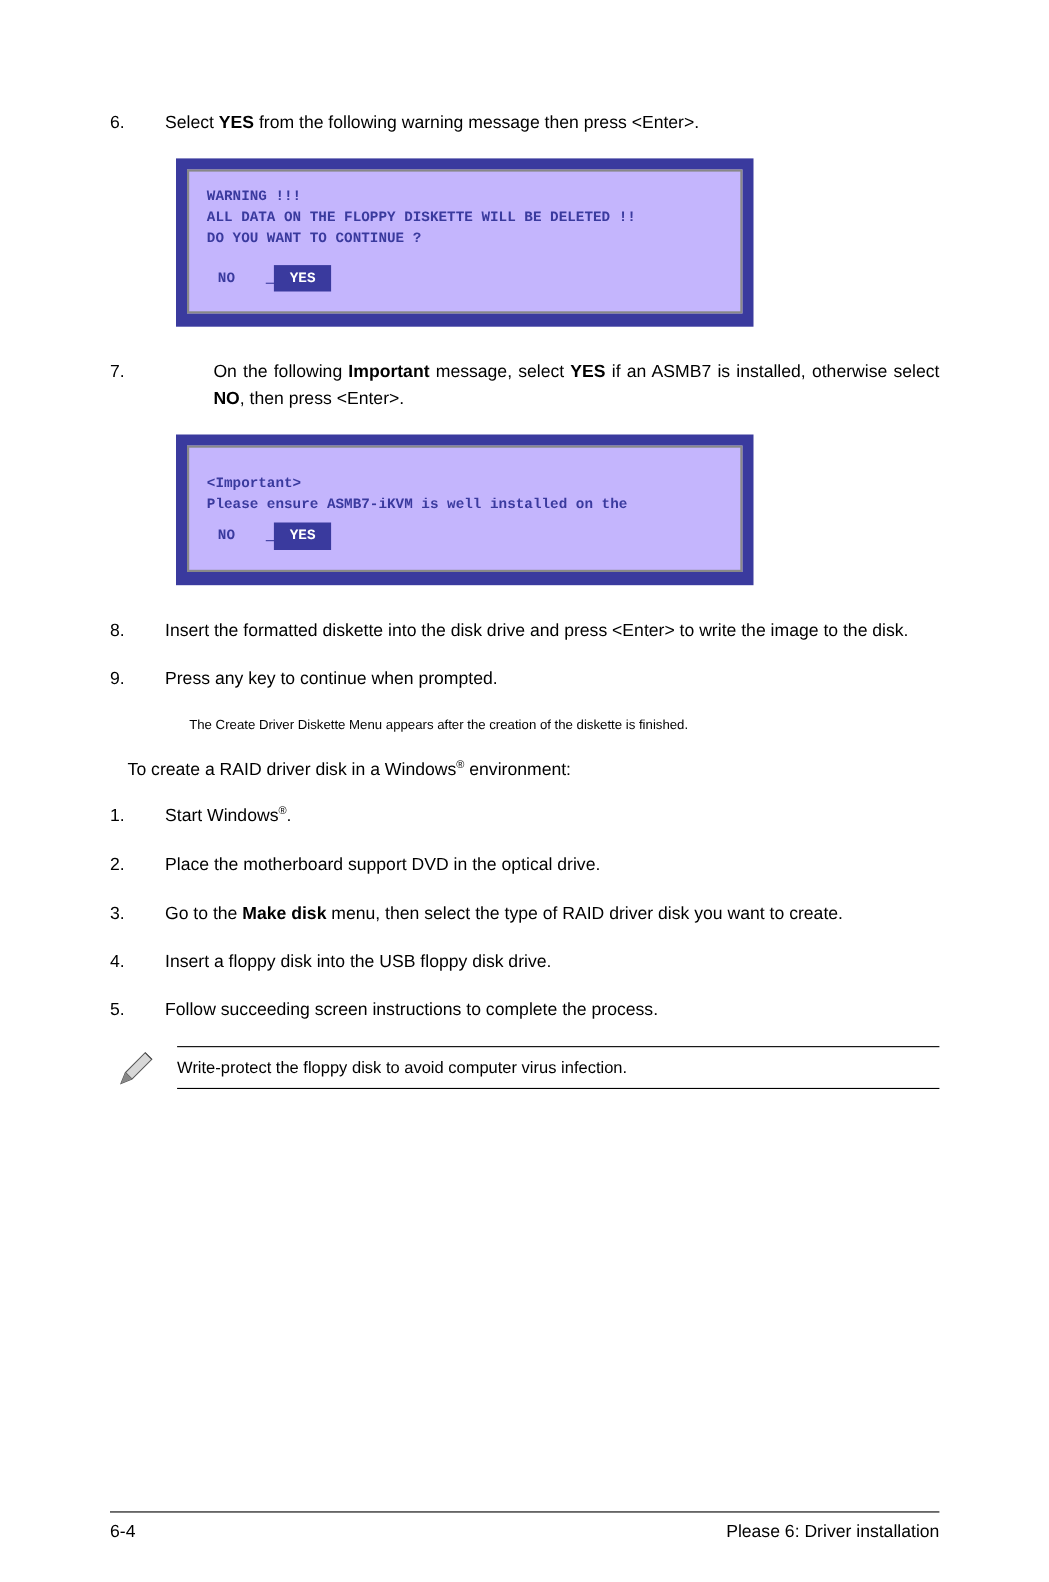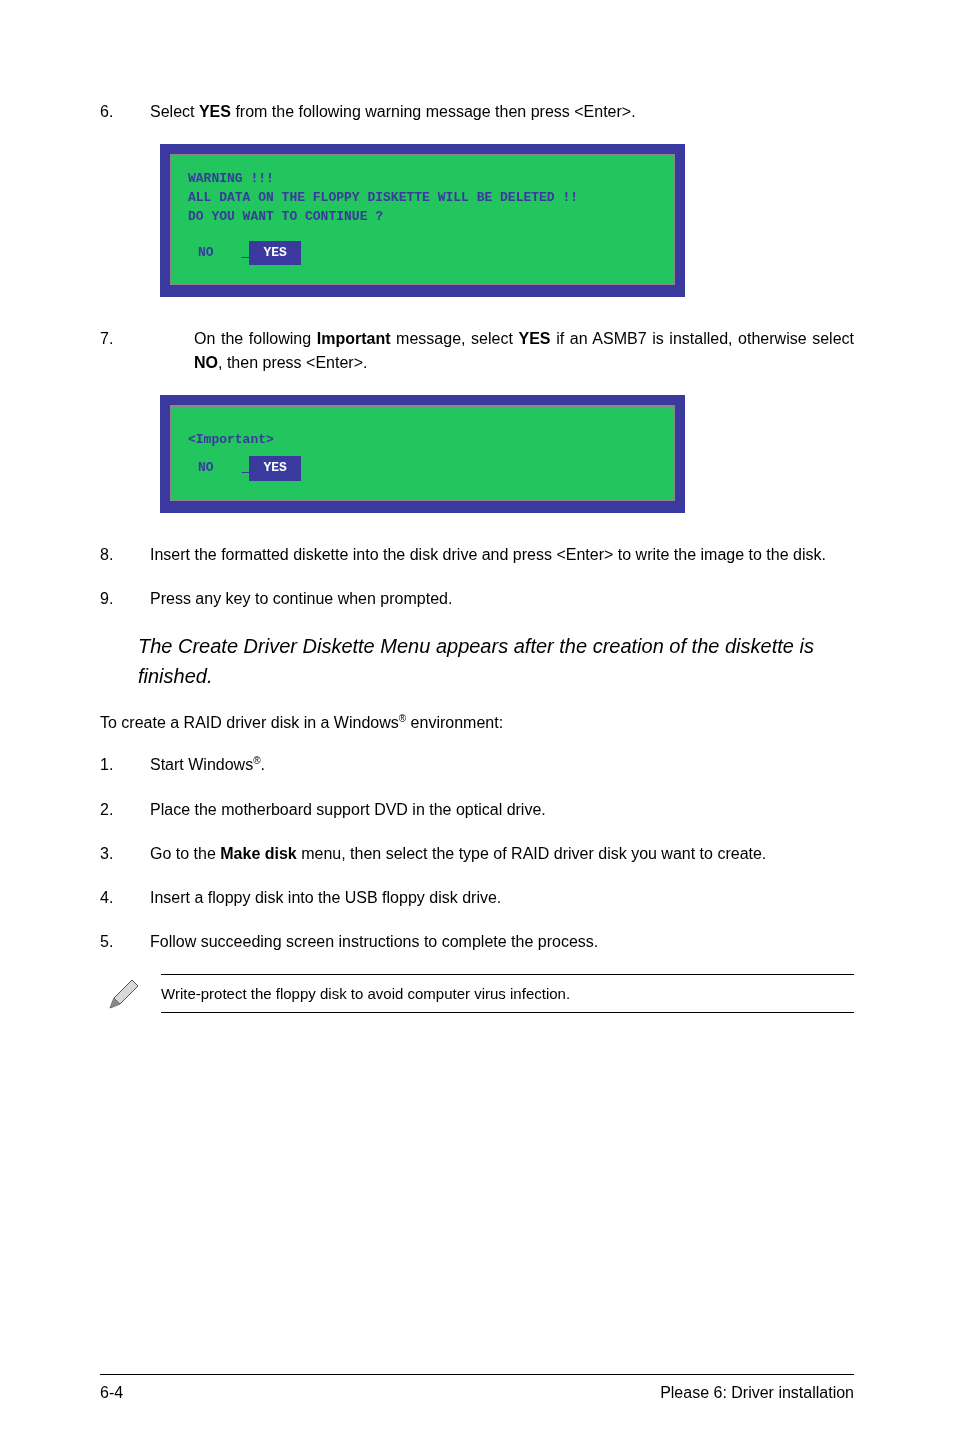--- a/index.html
+++ b/index.html
@@ -19,39 +19,38 @@
       line-height: 1.5;
     }
     .step-num {
       width: 50px;
       flex-shrink: 0;
     }
     .step-text {
       flex: 1;
     }
     .indent-text {
-      margin-left: 38px;
+      margin-left: 72px;
       margin-bottom: 20px;
-      font-size: 20px;
+      font-size: 12px;
       line-height: 1.5;
-      font-style: italic;
     }
     .bold { font-weight: bold; }
     .sup { font-size: 10px; vertical-align: super; }
     .dos-box-wrap {
       margin: 18px 0 30px 60px;
       width: 525px;
     }
     .dos-box {
       background: #3a3a9e;
       padding: 10px 10px 12px 10px;
       position: relative;
     }
     .dos-inner {
-      background: #22c55e;
+      background: #c4b5fd;
       border: 2px solid #888;
       padding: 14px 16px 18px 16px;
       font-family: "Courier New", monospace;
       font-size: 13px;
       line-height: 1.45;
       color: #3a3a9e;
       font-weight: bold;
       position: relative;
     }
     .dos-button-row {
@@ -75,20 +74,21 @@
       color: #fff;
       font-family: "Courier New", monospace;
       font-weight: bold;
       font-size: 13px;
       padding: 3px 14px;
     }
     .paragraph {
       font-size: 16px;
       line-height: 1.5;
       margin-bottom: 18px;
+      margin-left: 16px;
     }
     .note-wrap {
       display: flex;
       align-items: center;
       margin: 8px 0 0 0;
     }
     .note-icon {
       width: 48px;
       flex-shrink: 0;
       display: flex;
@@ -143,20 +143,21 @@
   <div class="step-num">7.</div>
   <div class="step-text" style="text-align: justify; margin-left: 44px;">
     <span>On the following </span><span class="bold">Important</span><span> message, select </span><span class="bold">YES</span><span> if an ASMB7 is installed, otherwise select </span><span class="bold">NO</span><span>, then press &lt;Enter&gt;.</span>
   </div>
 </div>
 
 <div class="dos-box-wrap">
   <div class="dos-box">
     <div class="dos-inner" style="padding-top:24px;">
       <div>&lt;Important&gt;</div>
+      <div>Please ensure ASMB7-iKVM is well installed on the</div>
       <div class="dos-button-row" style="margin-top:6px;">
         <span class="dos-btn-no">NO</span>
         <span class="dos-btn-yes">YES</span>
       </div>
     </div>
   </div>
 </div>
 
 <div class="step">
   <div class="step-num">8.</div>

